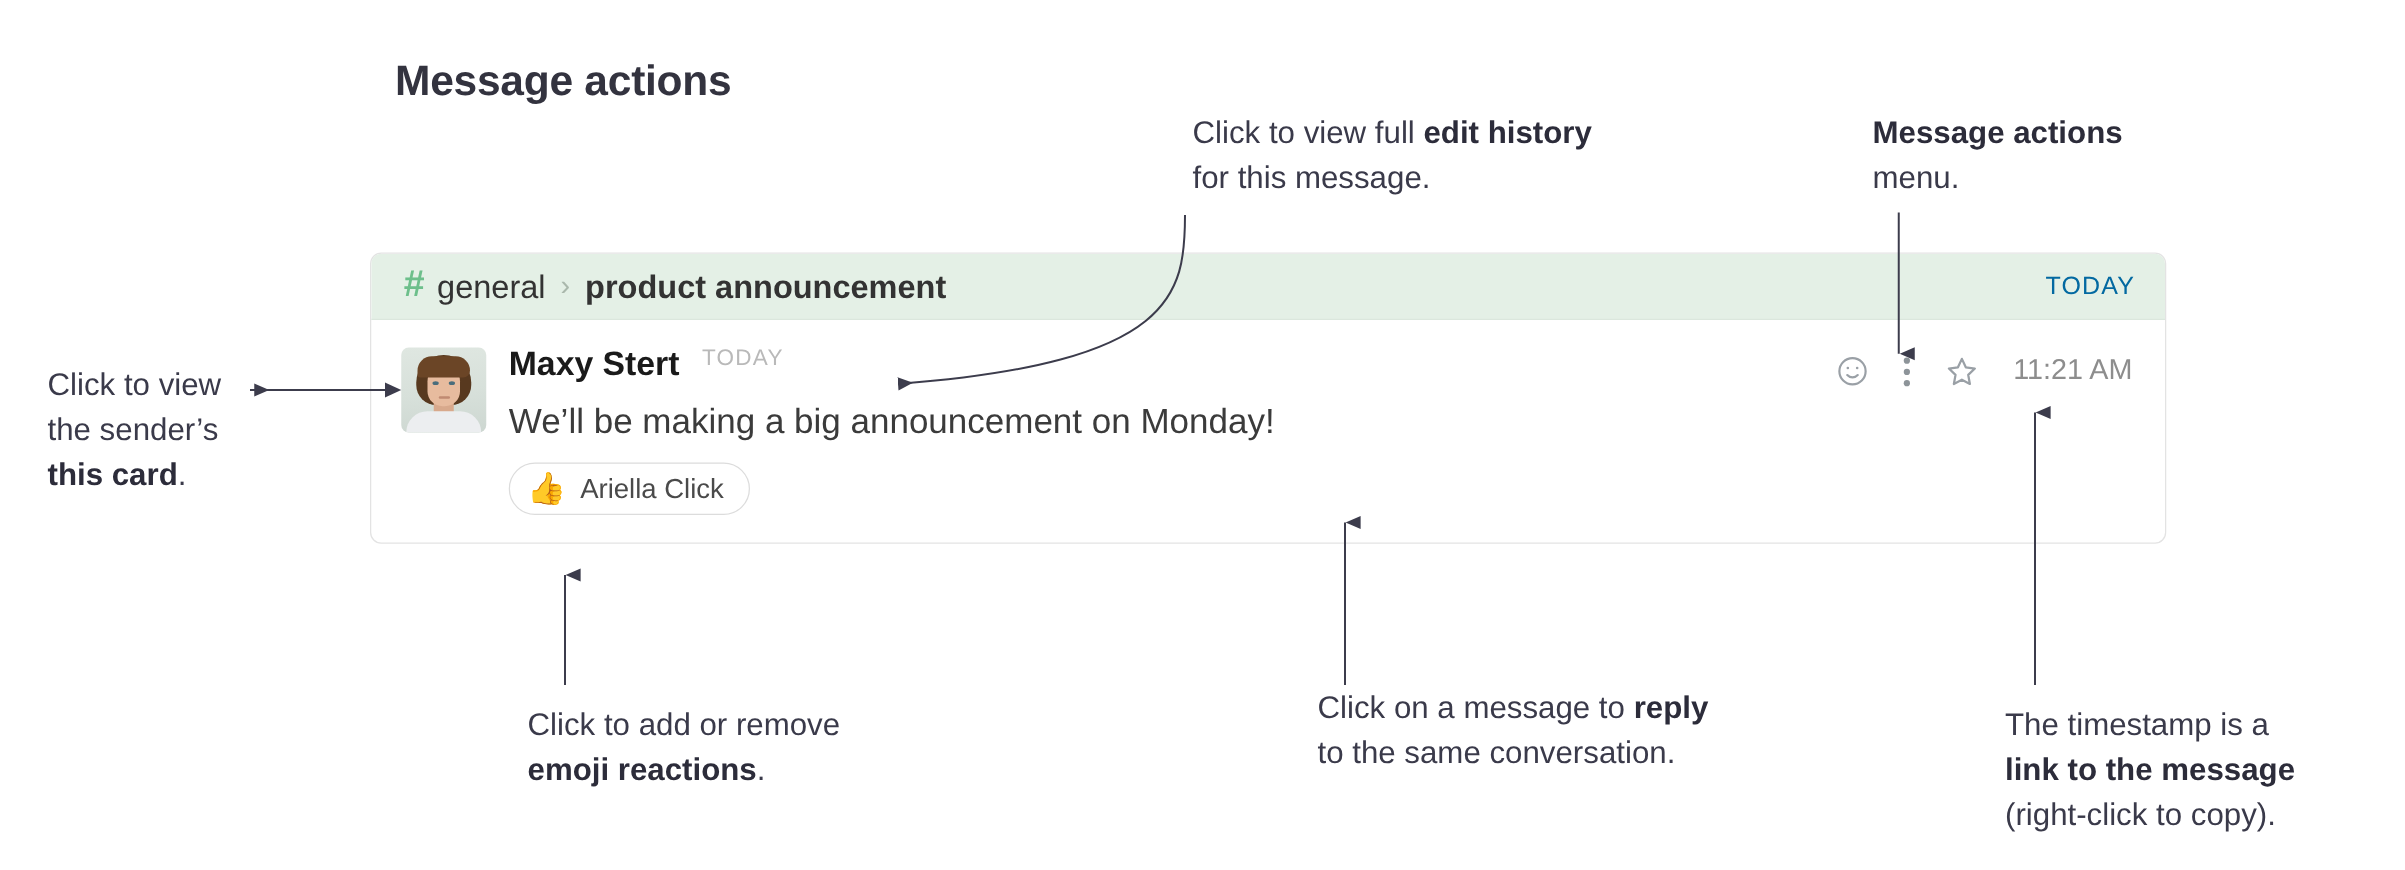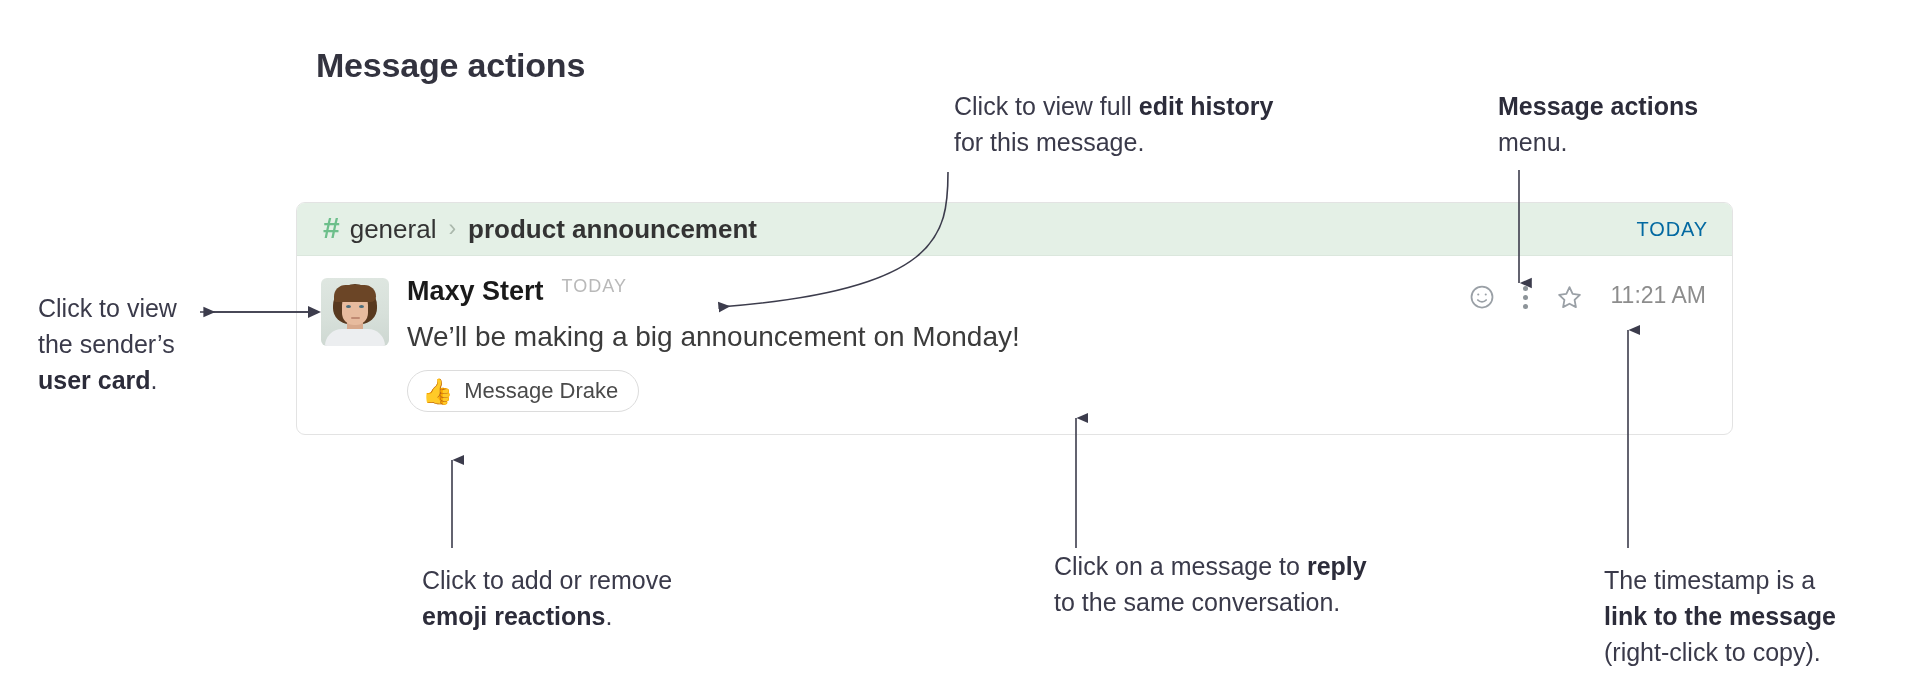--- a/index.html
+++ b/index.html
@@ -310,21 +310,21 @@
     <div id="message-content">
       <div id="sender-line">
         <span id="sender-name">Maxy Stert</span>
         <span id="edited-badge">TODAY</span>
       </div>
       <div id="message-text">We’ll be making a big announcement on Monday!</div>
 
       <div id="reactions">
         <div class="reaction-pill">
           <span class="reaction-emoji">👍</span>
-          <span class="reaction-label">Message Drake</span>
+          <span class="reaction-label">Ariella Click</span>
         </div>
       </div>
     </div>
 
     <div id="message-controls">
       <span class="ctl-icon">
         <svg width="28" height="28" viewBox="0 0 24 24" fill="none" stroke="#9aa0a6" stroke-width="1.5">
           <circle cx="12" cy="12" r="9"></circle>
           <circle cx="8.8" cy="9.8" r="0.9" fill="#9aa0a6" stroke="none"></circle>
           <circle cx="15.2" cy="9.8" r="0.9" fill="#9aa0a6" stroke="none"></circle>
@@ -347,21 +347,21 @@
 </div>
 
 <div class="annotation" id="anno-edit-history"><span>Click to view full </span><b>edit history</b>
 <span>for this message.</span></div>
 
 <div class="annotation" id="anno-menu"><b>Message actions</b>
 <span>menu.</span></div>
 
 <div class="annotation" id="anno-user-card"><span>Click to view</span>
 <span>the sender’s</span>
-<b>user card</b><span>.</span></div>
+<b>this card</b><span>.</span></div>
 
 <div class="annotation" id="anno-reactions"><span>Click to add or remove</span>
 <b>emoji reactions</b><span>.</span></div>
 
 <div class="annotation" id="anno-reply"><span>Click on a message to </span><b>reply</b>
 <span>to the same conversation.</span></div>
 
 <div class="annotation" id="anno-timestamp"><span>The timestamp is a</span>
 <b>link to the message</b>
 <span>(right-click to copy).</span></div>

